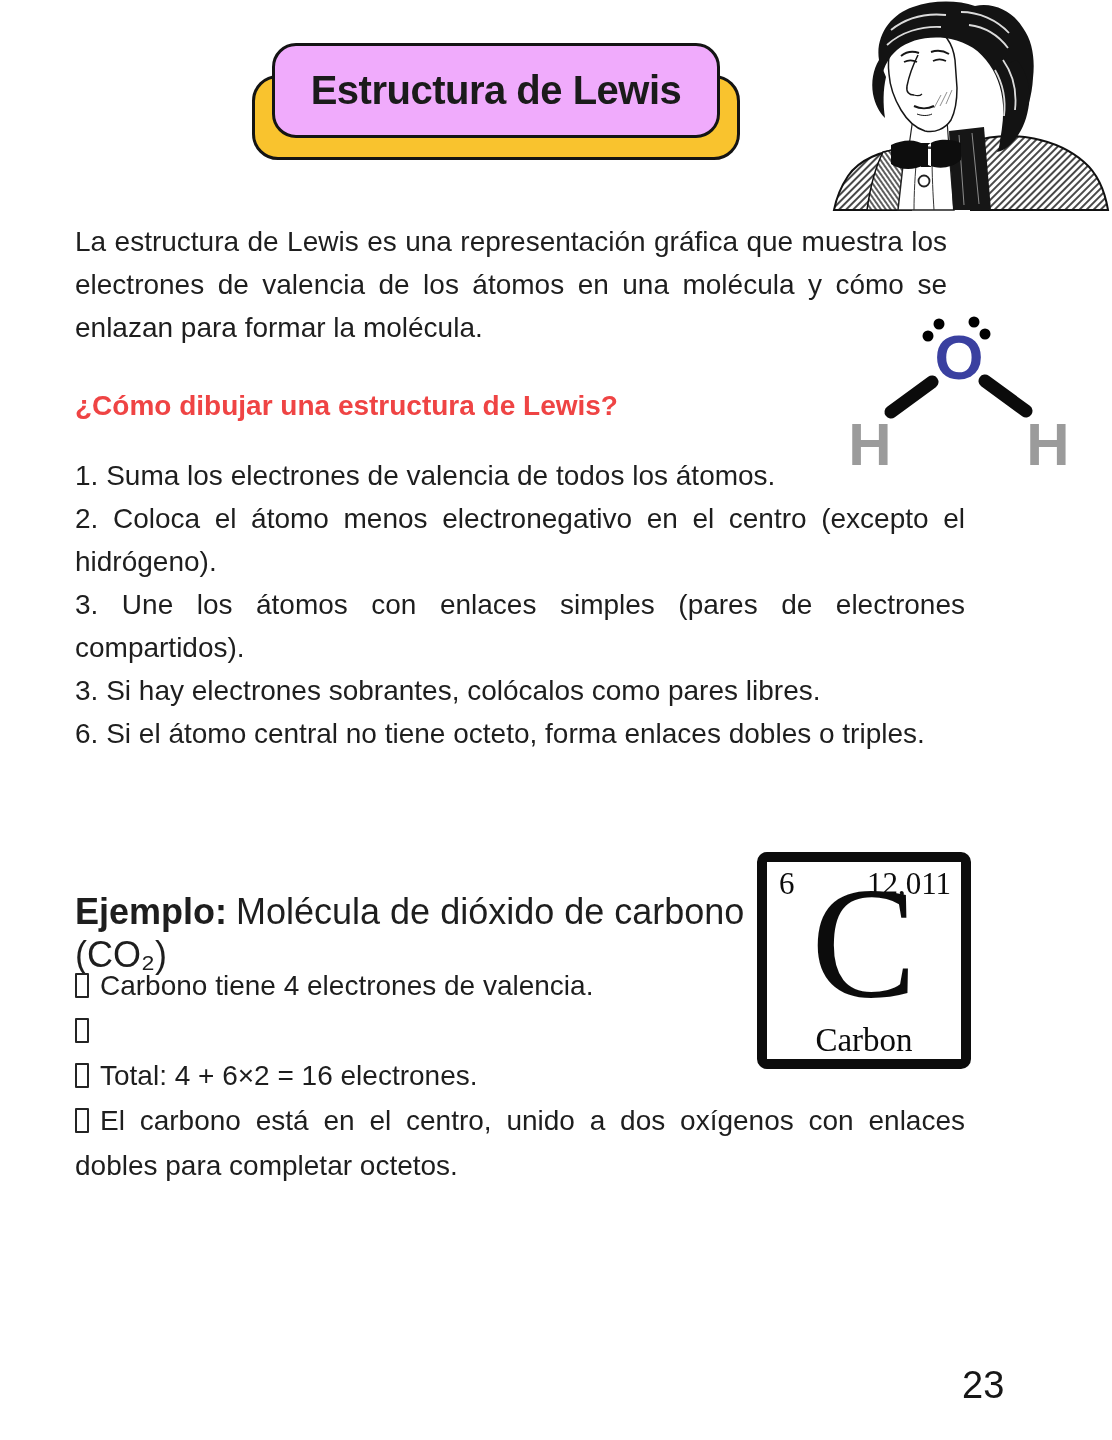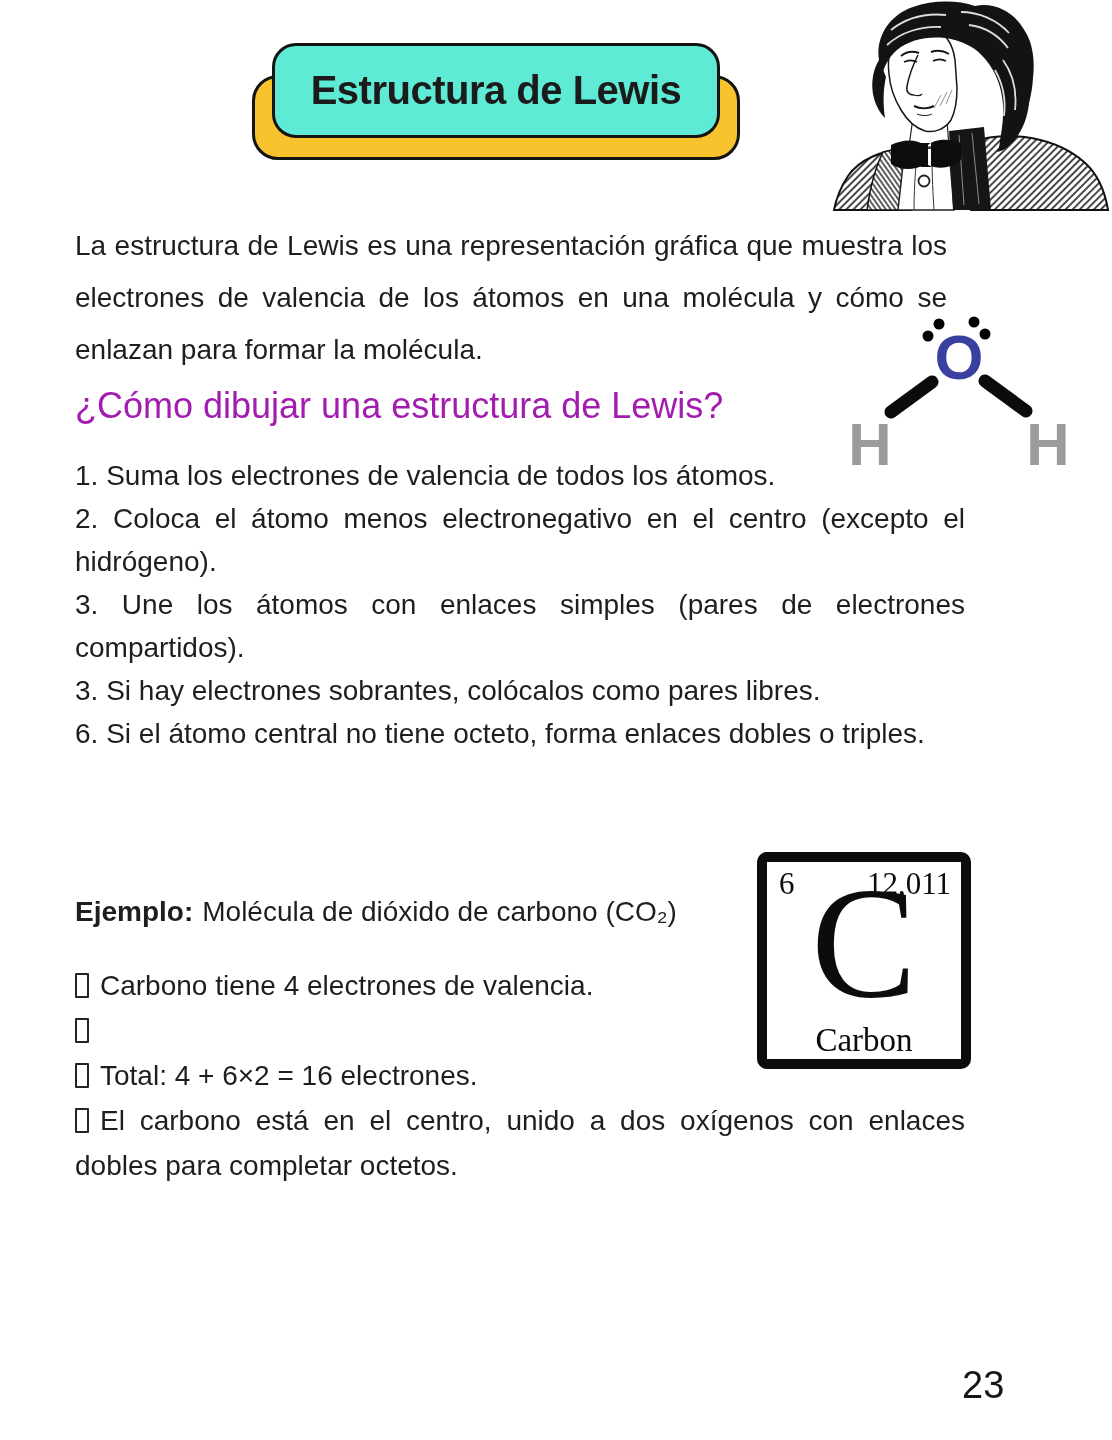--- a/index.html
+++ b/index.html
@@ -7,42 +7,42 @@
     width:1112px;height:1440px;position:relative;background:#ffffff;
     font-family:"Liberation Sans", sans-serif;color:#1e1e1e;overflow:hidden;
   }
   
   .banner-back{
     position:absolute;left:252px;top:75px;width:488px;height:85px;
     background:#F9C32E;border:3px solid #141414;border-radius:26px;box-sizing:border-box;
   }
   .banner-front{
     position:absolute;left:272px;top:43px;width:448px;height:95px;
-    background:#5eead4;border:3px solid #141414;border-radius:24px;box-sizing:border-box;
+    background:#f0abfc;border:3px solid #141414;border-radius:24px;box-sizing:border-box;
     display:flex;align-items:center;justify-content:center;
   }
   .banner-front .title-text{
     font-size:40px;font-weight:700;color:#1b1b1b;letter-spacing:-0.5px;white-space:nowrap;
   }
   
   .portrait{position:absolute;left:820px;top:0px;width:292px;height:215px;}
   
   .intro{
     position:absolute;left:75px;top:220px;width:872px;
-    font-size:28px;line-height:52px;text-align:justify;
+    font-size:28px;line-height:43px;text-align:justify;
   }
   .how-heading{
     position:absolute;left:75px;top:384px;width:890px;
-    font-size:36px;line-height:43px;font-weight:400;color:#a21caf;
+    font-size:28px;line-height:43px;font-weight:700;color:#ef4444;
   }
   .steps{position:absolute;left:75px;top:454px;width:890px;font-size:28px;line-height:43px;}
   .steps .step{text-align:justify;width:890px;}
   .steps .step-4{width:856px;}
   .example-line{
-    position:absolute;left:75px;top:890px;width:700px;font-size:28px;line-height:43px;
+    position:absolute;left:75px;top:890px;width:700px;font-size:36px;line-height:43px;
   }
   .example-label{font-weight:700;margin-right:9px;}
   .facts{position:absolute;left:75px;top:963px;width:890px;font-size:28px;line-height:45px;}
   .fact{text-align:justify;}
   .tofu{
     display:inline-block;width:14px;height:25px;border:2px solid #242424;
     box-sizing:border-box;margin-right:11px;vertical-align:-3px;border-radius:1px;
   }
   
   .molecule{position:absolute;left:828px;top:293px;width:280px;height:190px;}

